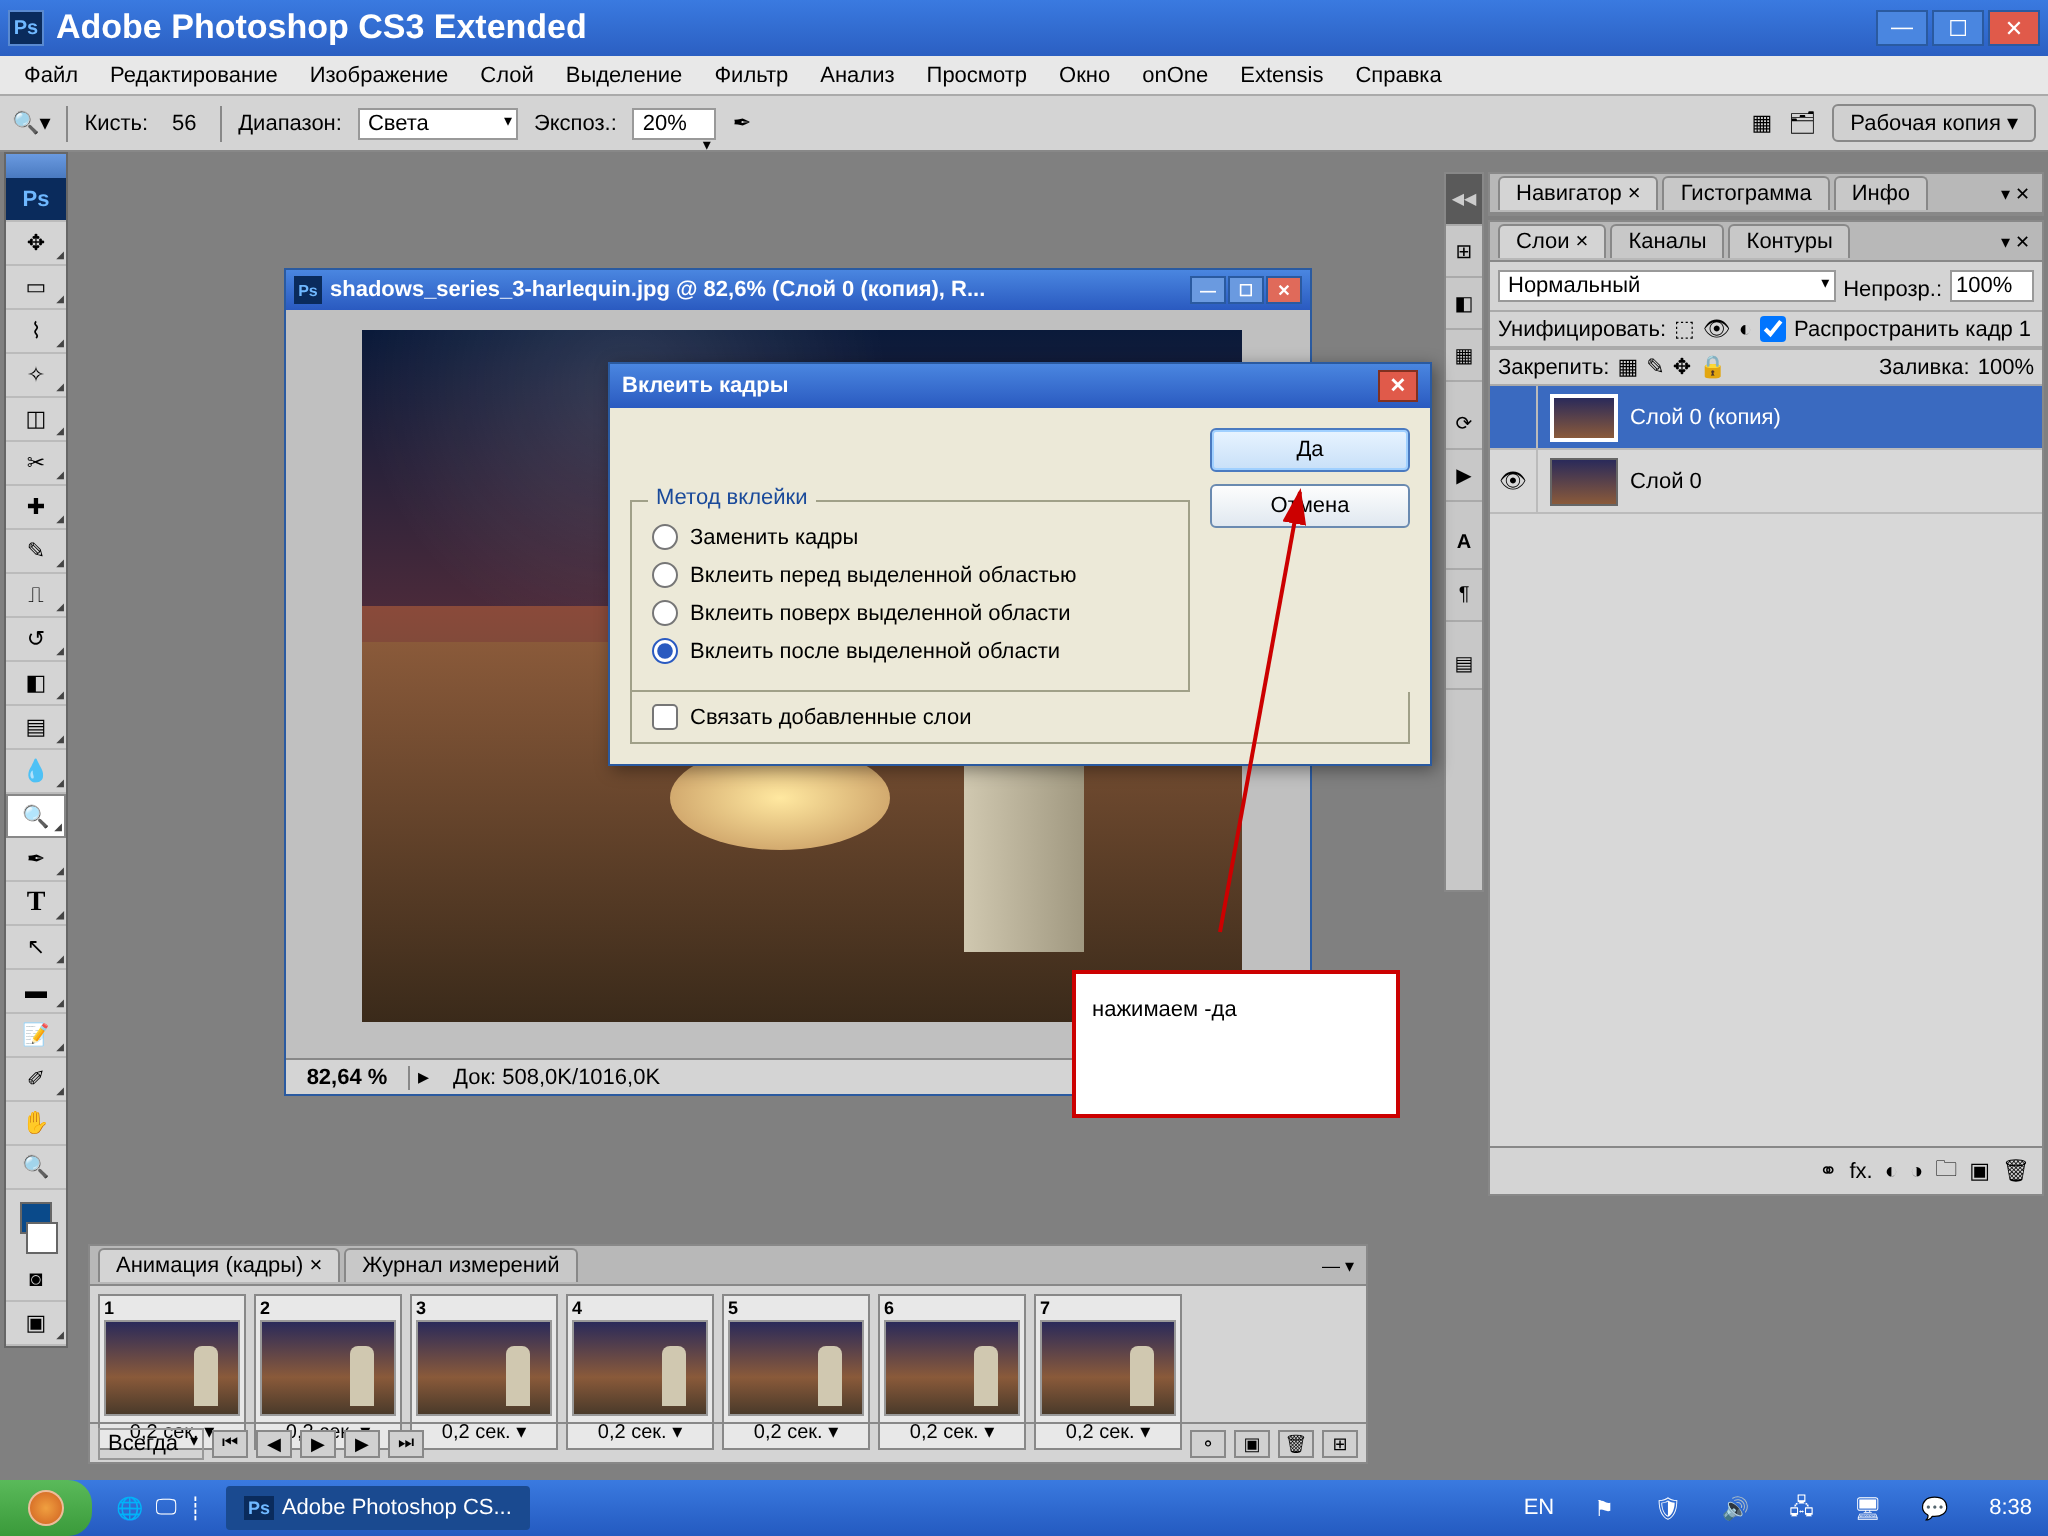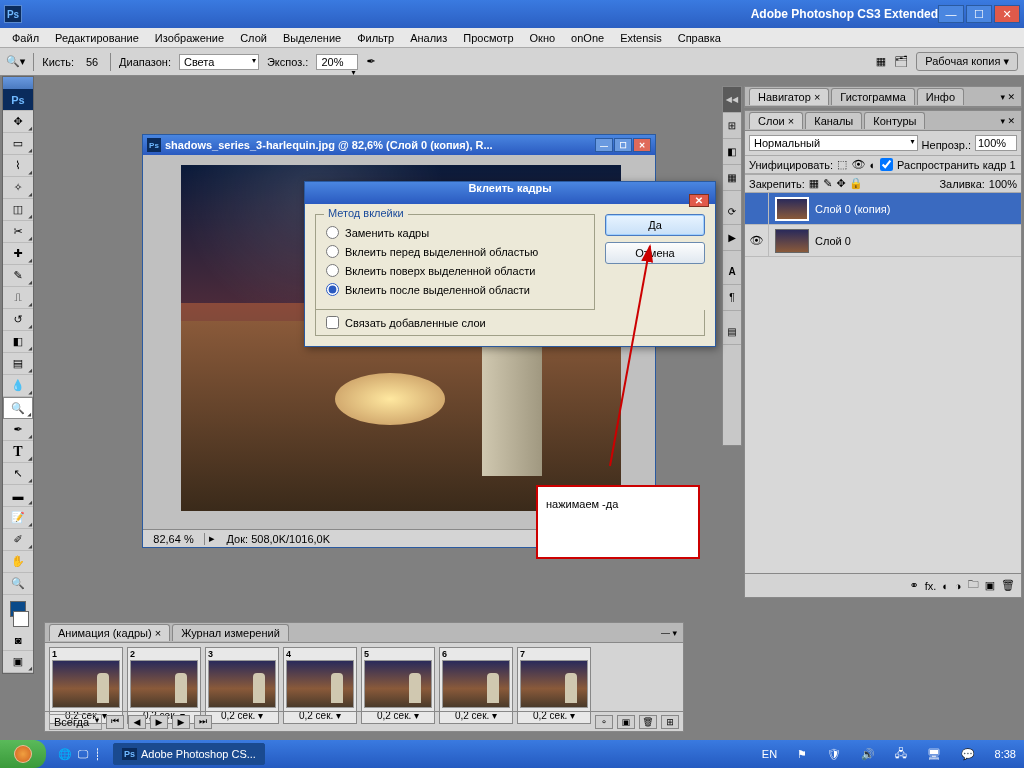--- a/index.html
+++ b/index.html
@@ -1,21 +1,21 @@
 <!DOCTYPE html>
 <html><head>
 <meta charset="utf-8">
 <style>
 * { margin: 0; padding: 0; box-sizing: border-box; font-family: Tahoma, sans-serif; font-size: 11px; }
 body { width: 1024px; height: 768px; overflow: hidden; background: #a0a0a0; position: relative; }
 
 
 .titlebar { height: 28px; background: linear-gradient(#3a7ae0, #2b5fc2); display: flex; align-items: center; color: #fff; padding: 0 4px; }
 .titlebar .ps-icon { width: 18px; height: 18px; background: #0a2b5c; border: 1px solid #5a8ad0; display: inline-flex; align-items: center; justify-content: center; color: #6fb8ff; font-weight: bold; font-size: 10px; margin-right: 6px; }
-.titlebar .title { font-weight: bold; font-size: 12px; flex: 1; text-align: right; }
+.titlebar .title { font-weight: bold; font-size: 17px; flex: 1; }
 .winbtns { display: flex; gap: 2px; }
 .winbtn { width: 26px; height: 18px; background: #4a86e0; border: 1px solid #2a5aa0; display: flex; align-items: center; justify-content: center; color: #fff; }
 .winbtn.close { background: #e05a4a; }
 
 
 .menubar { height: 20px; background: #e8e8e8; display: flex; align-items: center; padding: 0 4px; border-bottom: 1px solid #aaa; }
 .menubar span { padding: 2px 8px; cursor: default; }
 
 
 .optbar { height: 28px; background: #d4d4d4; border-bottom: 1px solid #888; display: flex; align-items: center; padding: 0 6px; gap: 8px; }
@@ -45,30 +45,30 @@
 .doctitle .wb { margin-left: auto; display: flex; gap: 1px; }
 .doctitle .wb span { width: 18px; height: 14px; background: #6a9ae0; border: 1px solid #2a5aa0; display: flex; align-items: center; justify-content: center; font-size: 8px; }
 .doctitle .wb .cl { background: #e06a5a; }
 .docbody { position: absolute; top: 20px; left: 0; right: 0; bottom: 18px; background: #c0c0c0; overflow: hidden; }
 .canvas { position: absolute; left: 38px; top: 10px; width: 440px; height: 346px; background: linear-gradient(180deg, #0a1a3a 0%, #2a1a2a 20%, #8a4a3a 40%, #6a4a3a 60%, #4a3a2a 100%); }
 .canvas .sky { position:absolute; top:0;left:0;right:0;height:40%; background: radial-gradient(circle at 30% 20%, #fff2 0%, transparent 40%), linear-gradient(#0a1a3a, #4a2a3a); }
 .canvas .ground { position:absolute; bottom:0;left:0;right:0;height:55%; background: linear-gradient(#8a5a3a, #3a2a1a); }
 .canvas .pool { position:absolute; left:35%; bottom:25%; width:25%; height:15%; background: radial-gradient(ellipse, #ffe8a0, #c0905a); border-radius: 50%; }
 .canvas .figure { position:absolute; right:18%; bottom:10%; width:60px; height:180px; background: linear-gradient(90deg, #d0c8b0, #a09880); border-radius: 20px 20px 0 0; }
 .docstatus { position: absolute; bottom: 0; left: 0; right: 0; height: 18px; background: #d4d4d4; border-top: 1px solid #888; display: flex; align-items: center; }
-.docstatus .zoom { width: 62px; border-right: 1px solid #888; text-align: center; }
+.docstatus .zoom { width: 62px; border-right: 1px solid #888; text-align: center; font-weight: bold; }
 .docstatus .info { padding: 0 8px; border-right: 1px solid #888; flex: 1; }
 .docstatus .sbr { width: 16px; text-align: center; }
 
 
 .dialog { position: absolute; left: 304px; top: 105px; width: 412px; background: #ece9d8; border: 1px solid #2a5aa0; box-shadow: 2px 2px 8px rgba(0,0,0,.4); z-index: 10; }
-.dlgtitle { height: 22px; background: linear-gradient(#4a86e0,#2a5ac0); color: #fff; font-weight: bold; display: flex; align-items: center; padding: 0 6px; flex-direction: column; }
+.dlgtitle { height: 22px; background: linear-gradient(#4a86e0,#2a5ac0); color: #fff; font-weight: bold; display: flex; align-items: center; padding: 0 6px; }
 .dlgtitle .cl { margin-left: auto; width: 20px; height: 16px; background: #e05a4a; border: 1px solid #803020; display: flex; align-items: center; justify-content: center; font-size: 10px; }
 .dlgbody { padding: 10px; display: flex; gap: 10px; }
-.fieldset { border: 1px solid #a0a088; padding: 8px 10px 10px; position: relative; flex: 1; }
+.fieldset { border: 1px solid #a0a088; padding: 8px 10px 10px; position: relative; flex: 1; margin-top: 36px; }
 .fieldset .legend { position: absolute; top: -8px; left: 8px; background: #ece9d8; padding: 0 4px; color: #1a4a9a; }
 .radio { display: flex; align-items: center; gap: 6px; padding: 3px 0; }
 .radio input { accent-color: #2a5ac0; }
 .dlgbtns { display: flex; flex-direction: column; gap: 6px; width: 100px; }
 .dlgbtn { height: 22px; background: linear-gradient(#fdfdfd,#e0e8f0); border: 1px solid #6a8ab0; border-radius: 3px; display: flex; align-items: center; justify-content: center; }
 .dlgbtn.primary { background: linear-gradient(#e8f4ff,#c8e0f8); border: 1px solid #4a7ac0; box-shadow: inset 0 0 0 1px #a0d0ff; }
 .checkbox { display: flex; align-items: center; gap: 6px; padding: 6px 10px 10px; border-top: none; }
 .checkwrap { border: 1px solid #a0a088; border-top: none; margin: -10px 10px 10px; padding: 6px 10px; }
 
 

